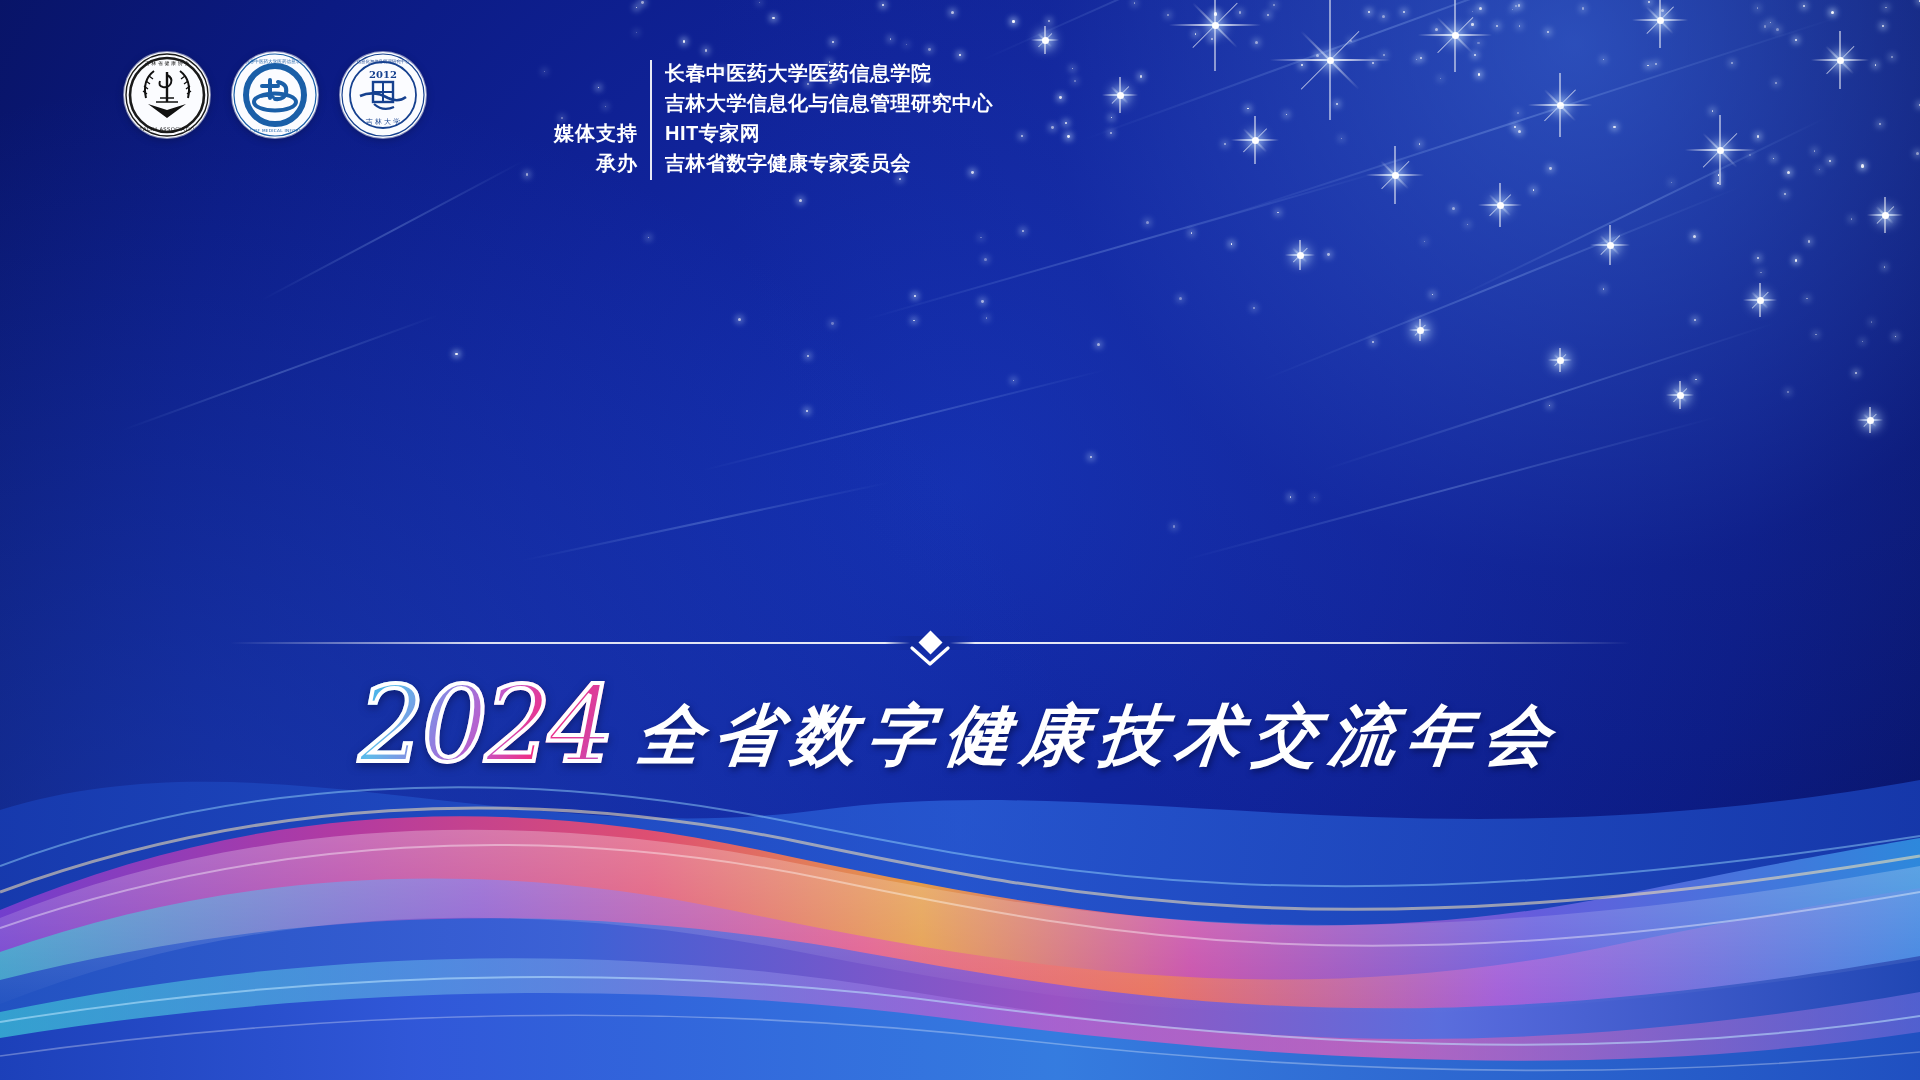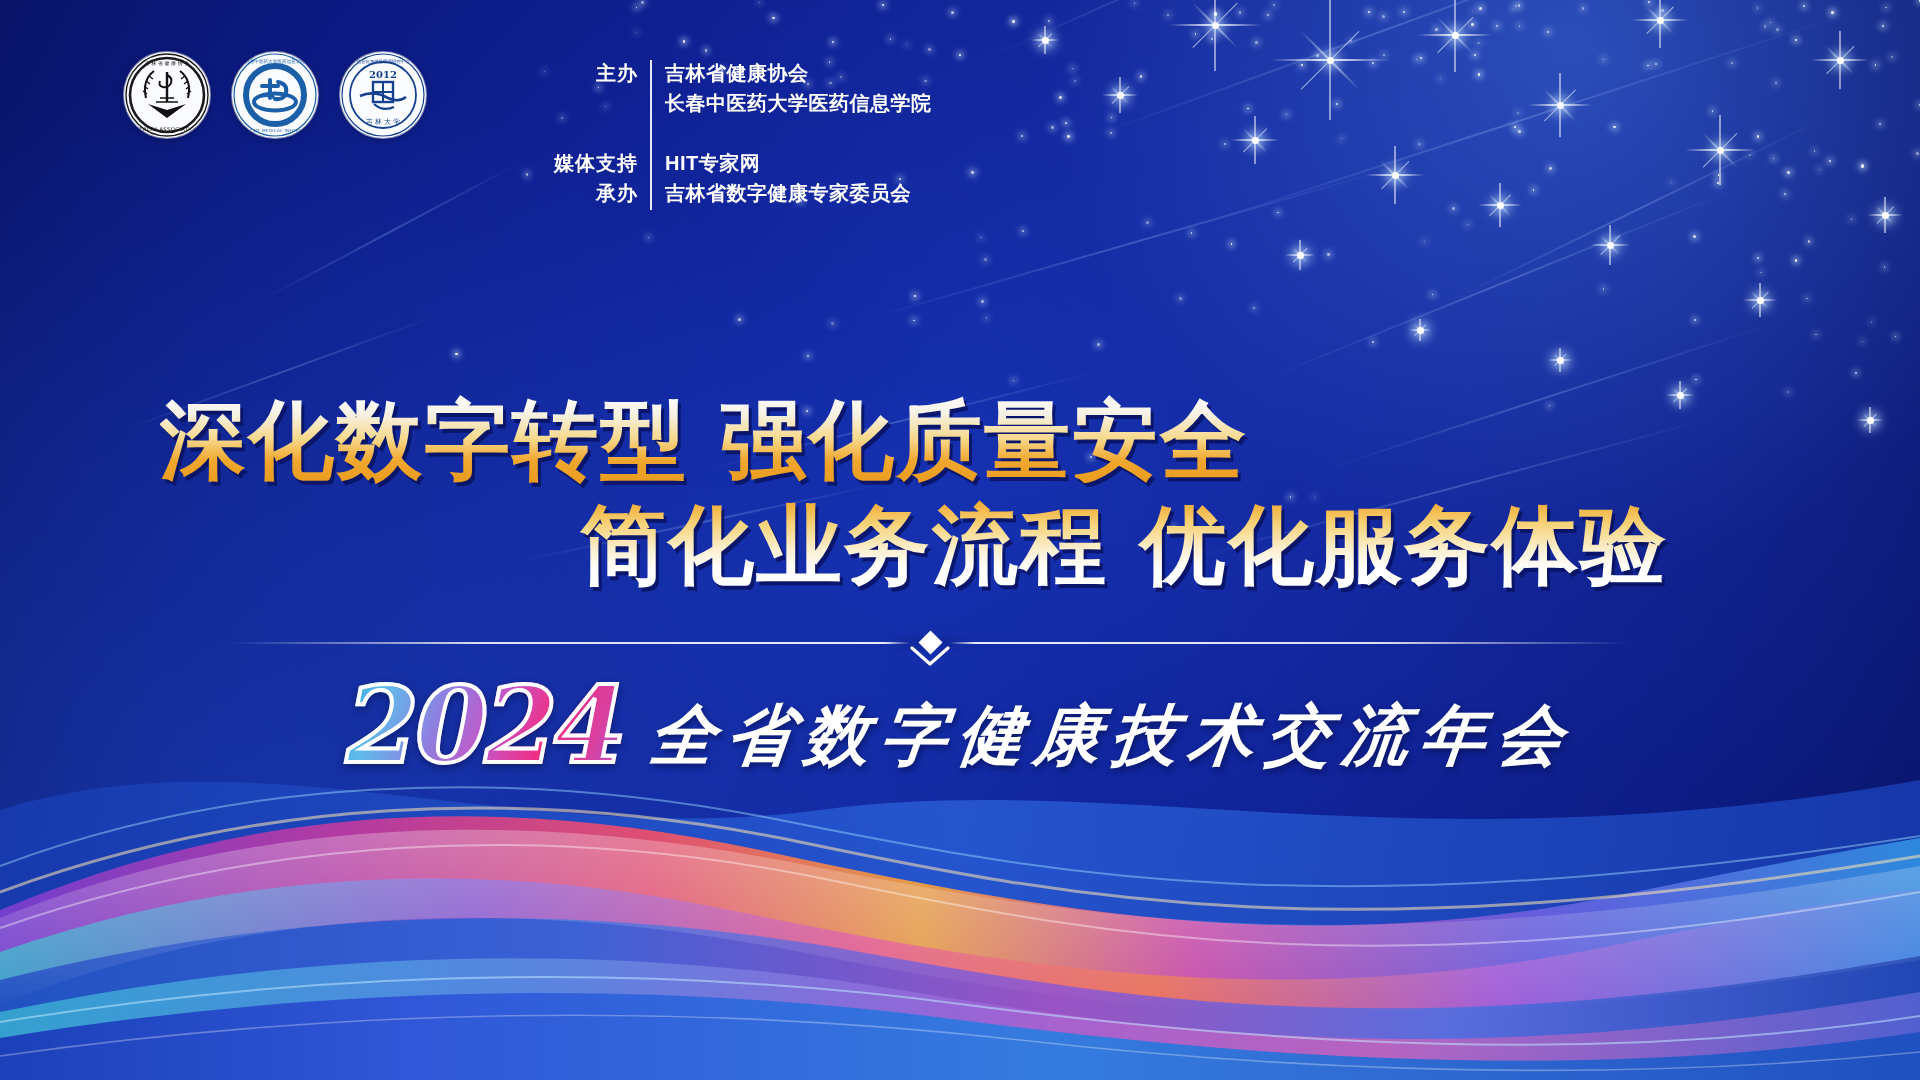--- a/index.html
+++ b/index.html
@@ -148,21 +148,21 @@
     width:44px; height:22px;
   }
 
   
   .subrow {
     position:absolute; left:0; top:672px; width:100%;
     display:flex; align-items:flex-end; justify-content:center; gap:26px;
   }
   .year {
     font-family:"DejaVu Serif","Liberation Serif",serif;
-    font-weight:bold; font-style:italic;
+    font-weight:normal; font-style:italic;
     font-size:104px; line-height:.92; letter-spacing:-3px;
     background-image:linear-gradient(112deg,#36a8e8 0%,#5fbbea 14%,#8f7fe0 34%,#c457c8 52%,#ef2f86 70%,#d93f9e 86%,#b45ad0 100%);
     -webkit-background-clip:text; background-clip:text; color:transparent;
     -webkit-text-stroke:4px #ffffff;
     paint-order:stroke fill;
     filter:drop-shadow(0 3px 4px rgba(5,12,70,.55));
     transform:translateY(6px);
   }
   .calli {
     font-family:"DejaVu Serif","Liberation Serif",serif;
@@ -498,56 +498,48 @@
           <text x="43" y="11" font-size="4.4" fill="#16418f" text-anchor="middle" font-family="DejaVu Sans">信息化与信息管理研究中心</text>
           <text x="43" y="72" font-size="7" fill="#16418f" text-anchor="middle" font-family="DejaVu Serif">吉 林 大 学</text>
         </svg>
       </div>
 
     </div>
 
 
     <div class="orgblock">
 
-      <div class="orgrow">
-        <span class="orglabel">主办</span>
-        <span class="orgsep"></span>
-        <span class="orgvalue">吉林省健康协会</span>
-      </div>
 
       <div class="orgrow blank">
         <span class="orglabel"></span>
         <span class="orgsep"></span>
         <span class="orgvalue">长春中医药大学医药信息学院</span>
       </div>
 
       <div class="orgrow blank">
         <span class="orglabel"></span>
         <span class="orgsep"></span>
+        <span class="orgvalue">吉林大学信息化与信息管理研究中心</span>
       </div>
 
       <div class="orgrow">
         <span class="orglabel">媒体支持</span>
         <span class="orgsep"></span>
         <span class="orgvalue">HIT专家网</span>
       </div>
 
       <div class="orgrow">
         <span class="orglabel">承办</span>
         <span class="orgsep"></span>
         <span class="orgvalue">吉林省数字健康专家委员会</span>
       </div>
 
     </div>
   </div>
 
-  <div class="headline">
-    <div class="hl-line hl-1">深化数字转型 强化质量安全</div>
-    <div class="hl-line hl-2">简化业务流程 优化服务体验</div>
-  </div>
 
   <div class="divider">
     <div class="bar"></div>
     <div class="gapmask" style="background:linear-gradient(to right, rgba(16,35,153,0), #122a9e 28%, #122a9e 72%, rgba(16,35,153,0));"></div>
     <div class="diamond"></div>
     <div class="chev">
       <svg viewBox="0 0 44 22" width="44" height="22" aria-hidden="true">
         <path d="M4 2 L22 18 L40 2" fill="none" stroke="#ffffff" stroke-width="3.2" stroke-linecap="round" stroke-linejoin="round"></path>
       </svg>
     </div>

